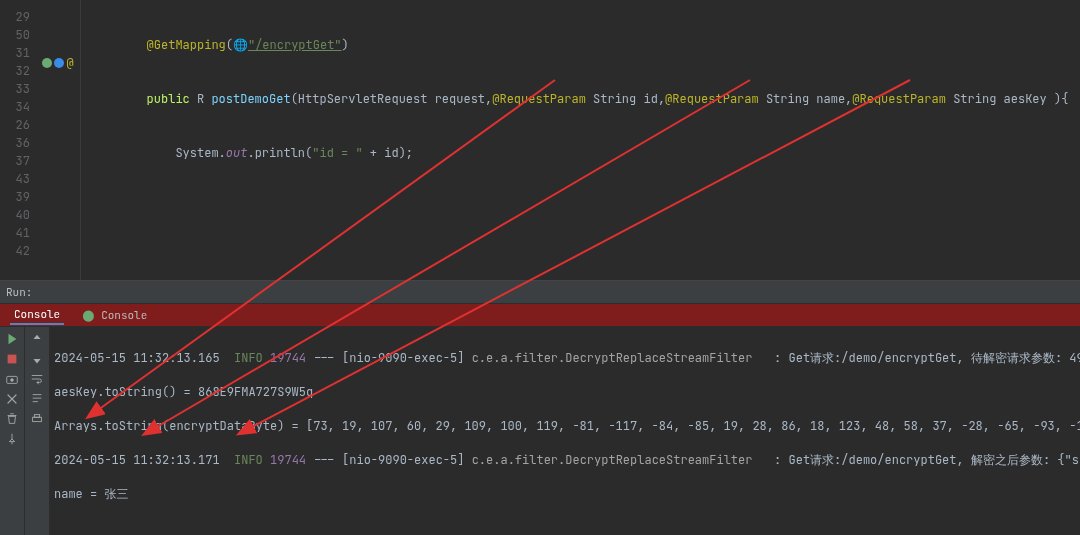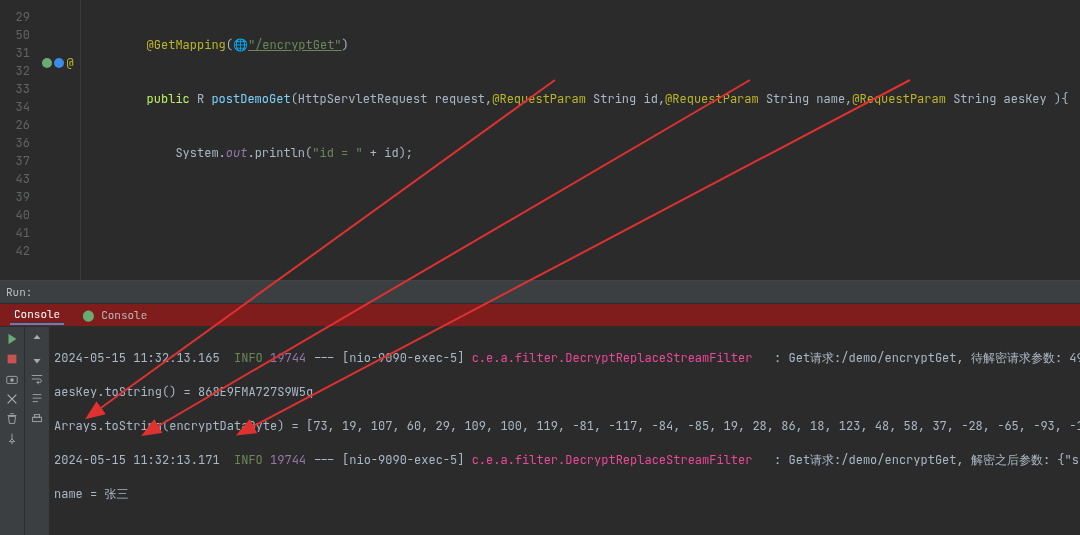--- a/index.html
+++ b/index.html
@@ -26,21 +26,21 @@
   .sub-tab{padding:2px 4px}
   .sub-tab.sel{border-bottom:2px solid #4a88c7;color:#fff}
   .run-body{display:flex;height:calc(535px - 280px - 22px - 22px);background:#2b2b2b}
   .run-tools{width:24px;background:#3c3f41;display:flex;flex-direction:column;align-items:center;padding-top:4px;gap:4px;border-right:1px solid #2d2d2d}
   .run-tools2{width:24px;background:#3c3f41;display:flex;flex-direction:column;align-items:center;padding-top:4px;gap:4px;border-right:1px solid #2d2d2d}
   .tool{width:16px;height:16px;display:flex;align-items:center;justify-content:center;color:#aaa;cursor:pointer}
   .tool svg{width:14px;height:14px}
   .console{flex:1;line-height:17px;white-space:pre;padding:6px 4px;overflow:hidden;font-size:12px}
   .log-info{color:#6a8759}
   .log-pid{color:#9876aa}
-  .log-cls{color:#ec4899}
+  .log-cls{color:#a3a3a3}
   svg.arrows{position:absolute;left:0;top:0;pointer-events:none}
   .mk-ico{width:10px;height:10px;border-radius:50%;display:inline-block}
 </style>
 </head>
 <body>
 
 <div class="editor">
   <div class="gutter">
     <div>29</div>
     <div>50</div>

